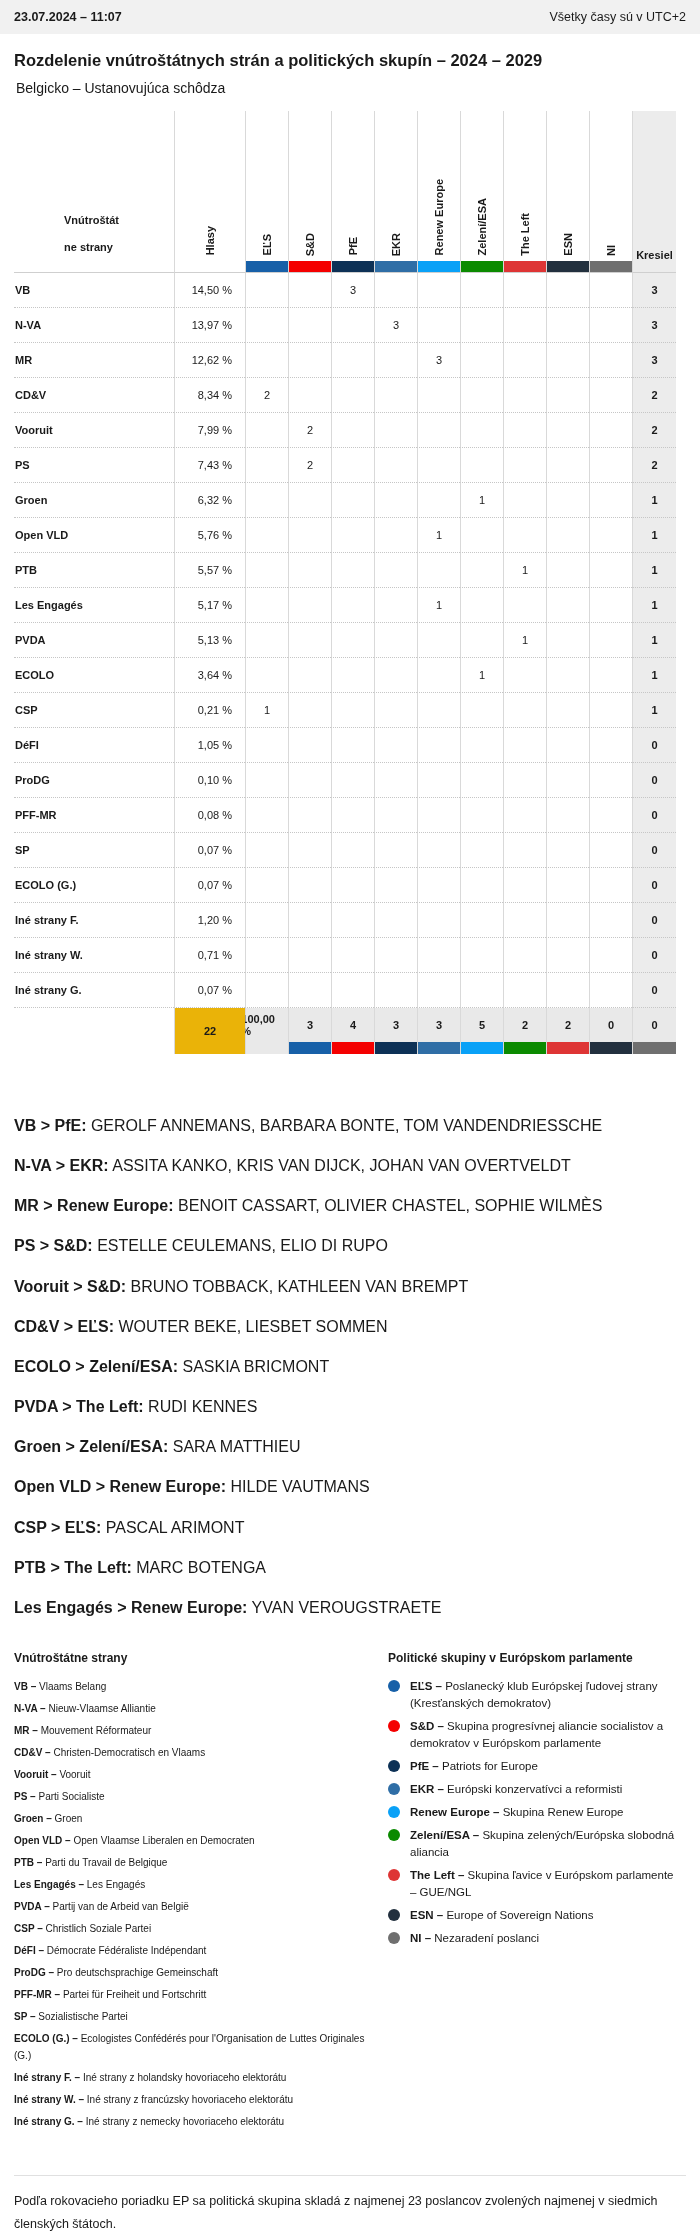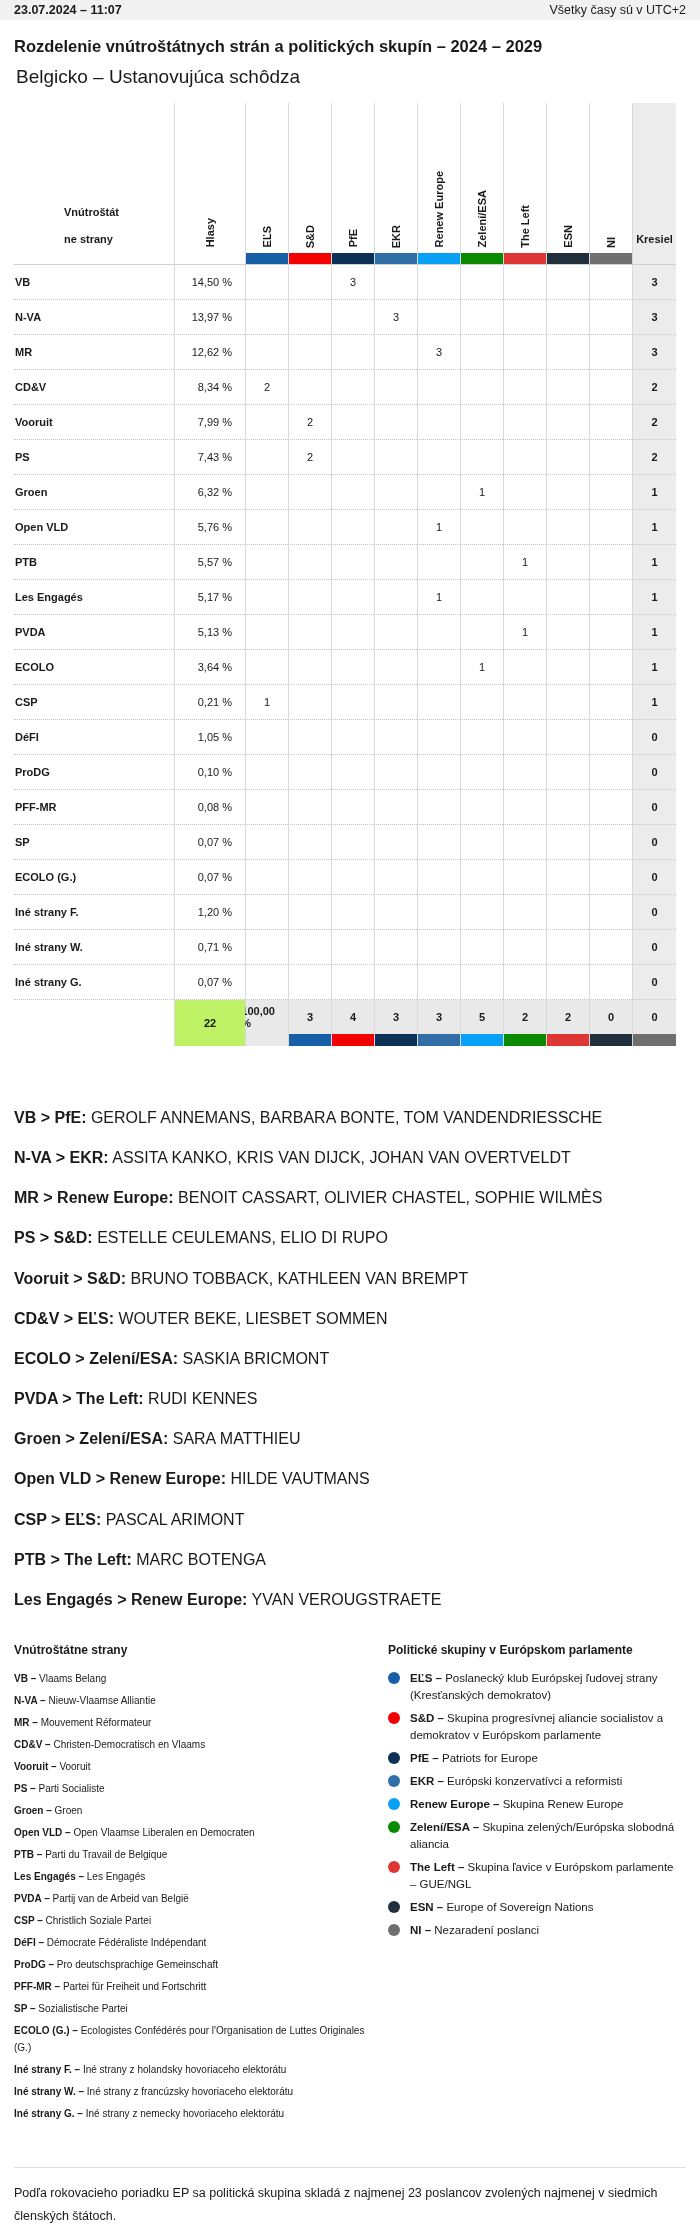--- a/index.html
+++ b/index.html
@@ -1,49 +1,49 @@
 <!DOCTYPE html>
 <html><head>
 <meta charset="utf-8">
 <style>
   html,body{margin:0;padding:0;background:#fff;}
   .page{width:700px;height:2231px;overflow:hidden;background:#fff;position:relative;
         font-family:"Liberation Sans",sans-serif;color:#1a1a1a;}
   
-  .topbar{height:20px;background:#f1f1f1;display:flex;justify-content:space-between;
+  .topbar{height:34px;background:#f1f1f1;display:flex;justify-content:space-between;
           align-items:center;padding:0 14px;font-size:12.5px;}
   .topbar .dt{font-weight:bold;}
   
   .title{margin:17px 14px 8px 14px;font-size:16.5px;font-weight:bold;line-height:1.2;}
-  .subtitle{margin:9px 16px 0 16px;font-size:19px;font-weight:normal;}
+  .subtitle{margin:9px 16px 0 16px;font-size:14px;font-weight:normal;}
   
   .table-wrap{margin:15px 14px 0 14px;width:662px;}
   .tgrid{display:grid;grid-template-columns:160px 71px repeat(9,43px) 44px;}
   .cell{box-sizing:border-box;}
   .c{border-left:1px solid #d9d9d9;}
   .seats-col{background:#ececec;}
   .thead .cell{height:150px;position:relative;display:flex;align-items:flex-end;justify-content:center;}
   .corner{justify-content:flex-start;}
   .corner-txt{width:60px;font-weight:bold;font-size:11px;line-height:2.45;overflow-wrap:anywhere;padding-bottom:0;}
   .vlabel{writing-mode:vertical-rl;transform:rotate(180deg);font-weight:bold;font-size:11px;
           padding-bottom:0;margin-bottom:5px;white-space:nowrap;}
   .seats-head{justify-content:center;}
-  .seats-head-label{font-weight:bold;font-size:11px;margin-bottom:8px;}
+  .seats-head-label{font-weight:bold;font-size:11px;}
   .barrow .cell{height:12px;border-bottom:1px solid #cfcfcf;}
   .trow .cell{height:35px;display:flex;align-items:center;font-size:11px;
               border-bottom:1px dotted #c6c6c6;}
   .party{font-weight:bold;padding-left:1px;}
   .votes{justify-content:flex-end;padding-right:13px;}
   .num{justify-content:center;}
   .seats{justify-content:center;font-weight:bold;}
   .total .cell{display:flex;align-items:center;font-size:11px;}
   .gbg{background:#e9e9e9;}
   .tvotes{justify-content:flex-end;padding-right:13px;font-weight:bold;}
   .tnum{justify-content:center;font-weight:bold;}
-  .tseats{justify-content:center;font-weight:bold;background:#bef264;}
+  .tseats{justify-content:center;font-weight:bold;background:#eab308;}
   
   .meps{margin:62px 14px 0 14px;}
   .mep-line{margin:0 0 21px 0;font-size:16px;line-height:1.2;}
   .mep-line strong{font-weight:bold;}
   
   .legends{margin:34px 14px 0 14px;display:flex;gap:22px;}
   .leg-left{width:352px;}
   .leg-right{width:288px;}
   .leg-h{font-size:12px;font-weight:bold;margin:0 0 13px 0;}
   .leg-item{margin:0 0 5px 0;font-size:10px;line-height:17px;}

